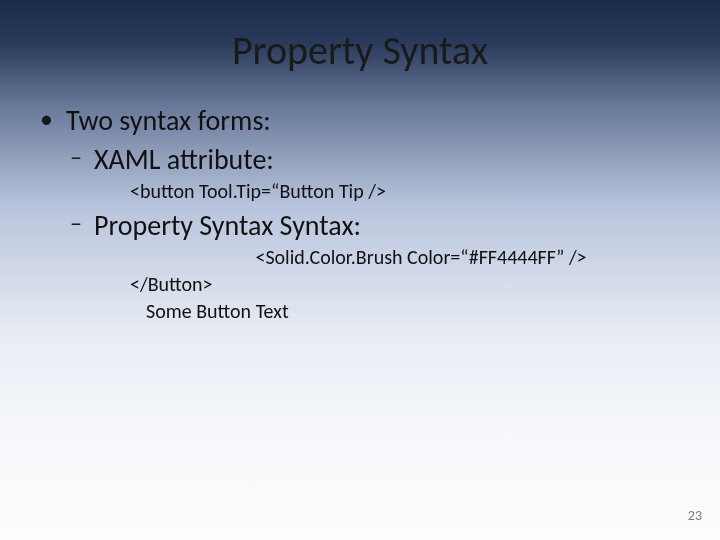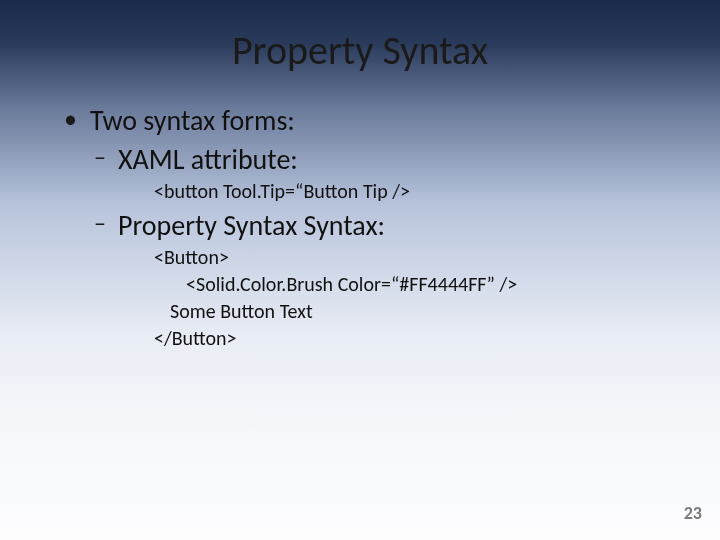--- a/index.html
+++ b/index.html
@@ -29,21 +29,20 @@
     font-size: 40px;
     color: #1a1a1a;
     padding-top: 26px;
     font-weight: 400;
   }
   .content {
     padding: 28px 40px 0 40px;
     font-size: 28px;
     color: #111;
     line-height: 1.25;
-    margin-left: 24px;
   }
   .bullet1 {
     position: relative;
     padding-left: 26px;
     font-size: 28px;
   }
   .bullet1::before {
     content: "•";
     position: absolute;
     left: 0;
@@ -64,47 +63,46 @@
     top: 0;
     font-size: 24px;
     color: #1a1a1a;
   }
   .code-line {
     padding-left: 90px;
     font-size: 20px;
     margin-top: 2px;
   }
   .code-line.i1 { padding-left: 106px; }
-  .code-line.i2 { padding-left: 122px; }
+  .code-line.i2 { padding-left: 122px; text-align: center; }
   .page-num {
     position: absolute;
     right: 18px;
     bottom: 16px;
-    font-size: 18px;
-    font-weight: bold;
+    font-size: 14px;
+    font-weight: normal;
     color: #7a7a7a;
   }
 </style>
 </head>
 <body>
 
 <div class="slide">
 
   <div class="title">Property Syntax</div>
 
   <div class="content">
 
     <div class="bullet1">Two syntax forms:</div>
 
     <div class="bullet2">XAML attribute:</div>
     <div class="code-line">&lt;button Tool.Tip=“Button Tip /&gt;</div>
 
     <div class="bullet2">Property Syntax Syntax:</div>
-    <div class="code-line">&lt;Button&gt;</div>
     <div class="code-line i2">&lt;Solid.Color.Brush Color=“#FF4444FF” /&gt;</div>
+    <div class="code-line">&lt;/Button&gt;</div>
     <div class="code-line i1">Some Button Text</div>
-    <div class="code-line">&lt;/Button&gt;</div>
 
   </div>
 
   <div class="page-num">23</div>
 
 </div>
 
 </body></html>

